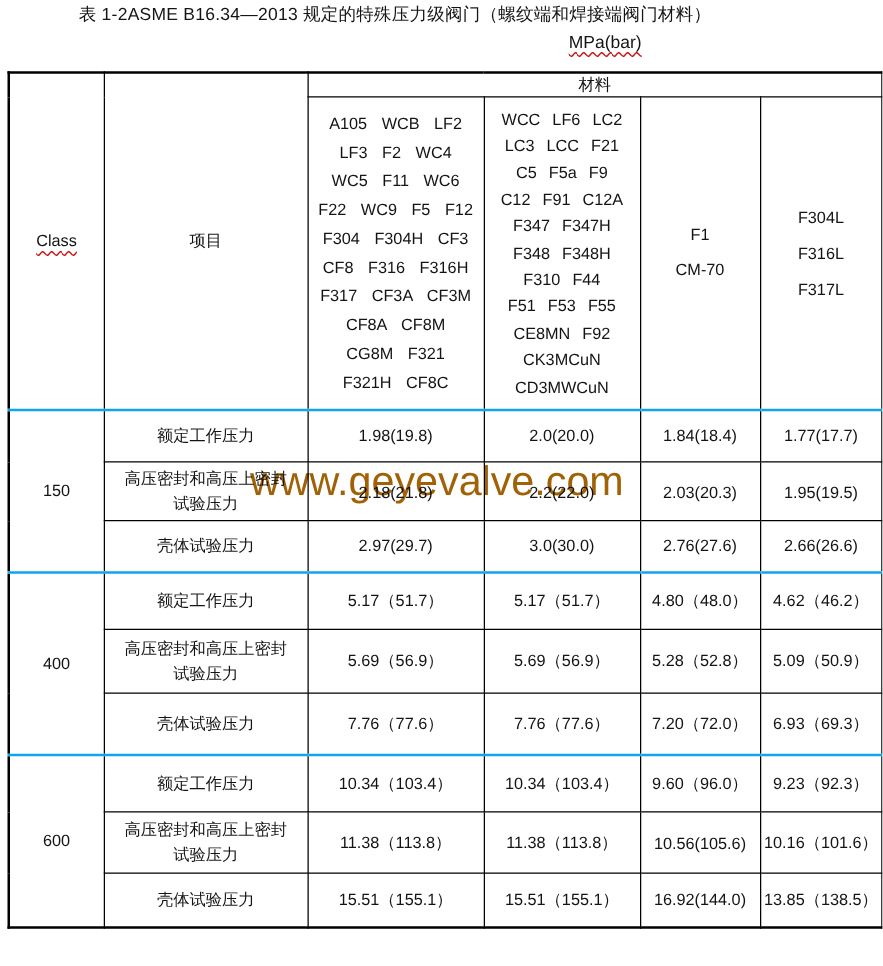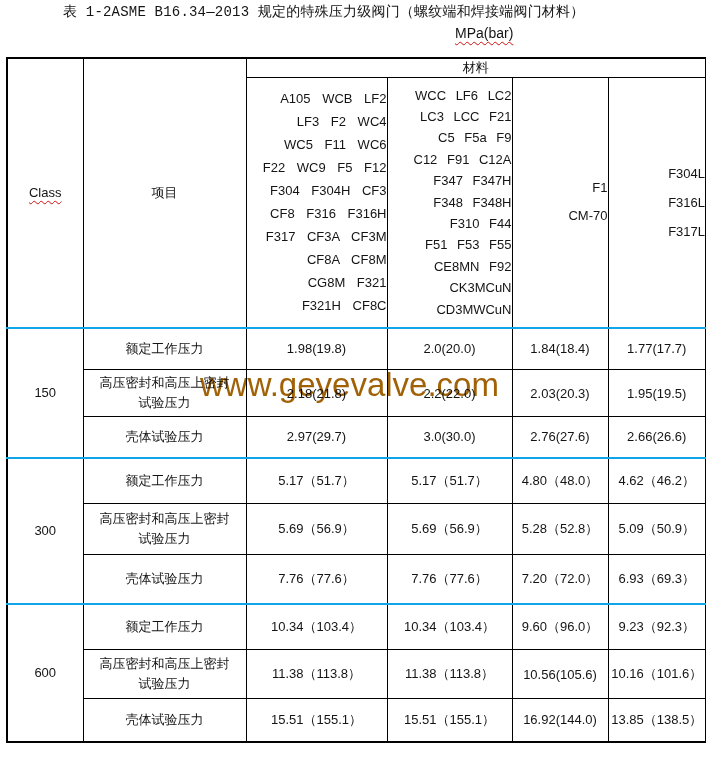--- a/index.html
+++ b/index.html
@@ -1,20 +1,20 @@
 <!DOCTYPE html>
 <html><head>
 <meta charset="utf-8">
 <style>
   html,body{margin:0;padding:0;background:#ffffff;}
   .page{
     position:relative;width:706px;height:773px;background:#ffffff;overflow:hidden;
     font-family:"Liberation Sans","DejaVu Sans",sans-serif;color:#141414;
   }
-  .title{position:absolute;top:3px;left:63px;font-size:14px;letter-spacing:0.2px;white-space:nowrap;font-family:Liberation Mono, monospace;}
+  .title{position:absolute;top:3px;left:63px;font-size:14px;letter-spacing:0.2px;white-space:nowrap;}
   .subtitle{position:absolute;top:25px;left:136px;font-size:14px;white-space:nowrap;}
   .unit{position:absolute;top:25px;left:455px;font-size:14px;white-space:nowrap;}
   .sq{
     text-decoration-line:underline;
     text-decoration-style:wavy;
     text-decoration-color:#cc1111;
     text-decoration-thickness:1px;
     text-underline-offset:3px;
     margin-top:16px;
   }
@@ -24,21 +24,21 @@
     border:2px solid #000;
   }
   table.main td{
     border:1px solid #000;text-align:center;vertical-align:middle;
     padding:0;font-size:13px;overflow:hidden;
   }
   tr.h-hdr{height:16px;}
   tr.h-mat{height:250px;}
   td.mat-hdr{font-size:13px;}
   td.mat{font-size:12.5px;word-spacing:8px;}
-  td.mat div{line-height:23px;text-align:right;}
+  td.mat div{line-height:23px;}
   td.mat.c2 div{line-height:21.4px;word-spacing:6px;}
   td.mat.c3 div{line-height:28px;}
   td.mat.c4 div{line-height:29px;}
   td.classcell{font-size:13px;}
   td.itemcell{font-size:14px;}
   td.itemcell div{line-height:20px;}
   td.val{font-size:13px;white-space:nowrap;}
   tr.block-start td{border-top:2px solid #0ea5e9;}
   tr.r150a{height:42px;} tr.r150b{height:47px;} tr.r150c{height:41px;}
   tr.r300a{height:46px;} tr.r300b{height:51px;} tr.r300c{height:49px;}
@@ -137,21 +137,21 @@
       <td class="itemcell">
             <div>壳体试验压力</div>
           </td>
       <td class="val">2.97(29.7)</td>
       <td class="val">3.0(30.0)</td>
       <td class="val">2.76(27.6)</td>
       <td class="val">2.66(26.6)</td>
     </tr>
 
     <tr class="block-start r300a">
-      <td rowspan="3" class="classcell">300</td>
+      <td rowspan="3" class="classcell">400</td>
       <td class="itemcell">
             <div>额定工作压力</div>
           </td>
       <td class="val">5.17（51.7）</td>
       <td class="val">5.17（51.7）</td>
       <td class="val">4.80（48.0）</td>
       <td class="val">4.62（46.2）</td>
     </tr>
     <tr class="r300b">
       <td class="itemcell">

